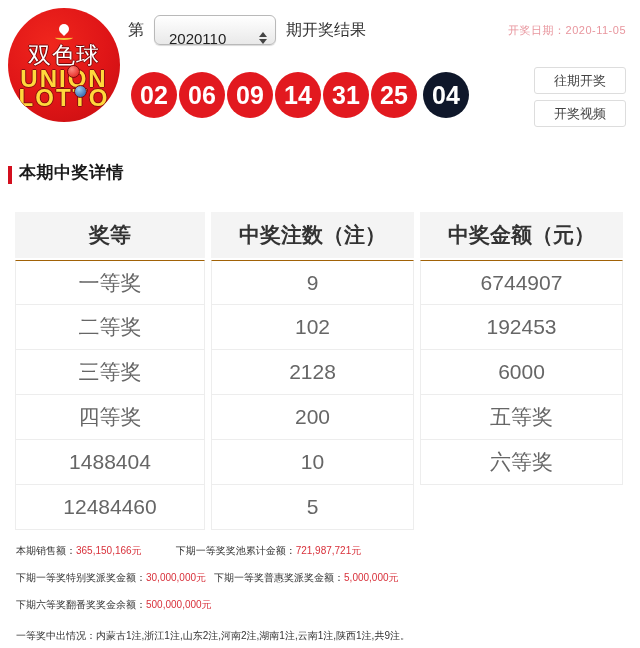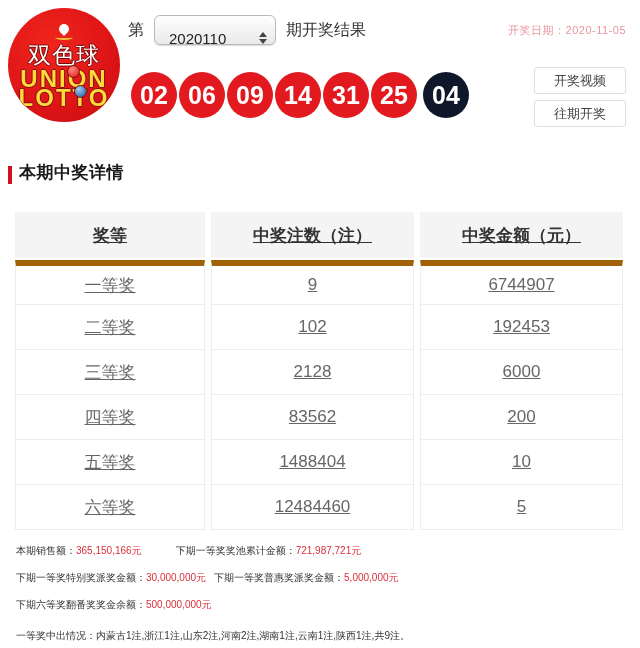--- a/index.html
+++ b/index.html
@@ -49,25 +49,25 @@
     font-family:"Liberation Sans", sans-serif; }
 
   
   .section-title { position:absolute; left:8px; top:161px; display:flex; align-items:flex-end; }
   .title-bar { width:4px; height:18px; background:#d30f1e; margin-right:7px; }
   .title-text { font-size:17px; font-weight:bold; color:#1a1a1a; letter-spacing:.5px; }
 
   
   .prize-table { position:absolute; left:15px; top:212px; width:609px;
     display:grid; grid-template-columns:190px 203px 203px; column-gap:6px; }
-  .pt-cell { display:flex; align-items:center; justify-content:center; font-size:17px;text-decoration:underline; }
+  .pt-cell { display:flex; align-items:center; justify-content:center; font-size:21px; }
   .pt-head { height:46px; background:#f4f4f4; color:#333; font-weight:bold; }
   .pt-body { height:45px; color:#666; background:#fff;
     border-left:1px solid #ededed; border-right:1px solid #ededed; border-bottom:1px solid #ededed; }
-  .pt-body.row-first { border-top:6px solid #a16207; margin-top:2px; }
+  .pt-body.row-first { border-top:1px solid #a16207; margin-top:2px; }
 
   
   .summary { position:absolute; left:16px; right:10px; top:537px; font-size:10px; color:#333; }
   .summary .line { line-height:27px; white-space:nowrap; }
   .summary .red { color:#d8303a; }
   .gap-wide { display:inline-block; width:34px; }
   .gap-small { display:inline-block; width:8px; }
   .line-detail { margin-top:4px; }
 </style>
 </head>
@@ -106,22 +106,22 @@
   <span class="ball red">02</span>
   <span class="ball red">06</span>
   <span class="ball red">09</span>
   <span class="ball red">14</span>
   <span class="ball red">31</span>
   <span class="ball red">25</span>
   <span class="ball blue">04</span>
 </div>
 
 <div class="side-buttons">
+  <button class="side-btn">往期开奖</button>
   <button class="side-btn">开奖视频</button>
-  <button class="side-btn">往期开奖</button>
 </div>
 
 <div class="section-title">
   <span class="title-bar"></span>
   <span class="title-text">本期中奖详情</span>
 </div>
 
 <div class="prize-table">
   <div class="pt-cell pt-head">奖等</div>
   <div class="pt-cell pt-head">中奖注数（注）</div>
@@ -133,21 +133,20 @@
 
   <div class="pt-cell pt-body">二等奖</div>
   <div class="pt-cell pt-body">102</div>
   <div class="pt-cell pt-body">192453</div>
 
   <div class="pt-cell pt-body">三等奖</div>
   <div class="pt-cell pt-body">2128</div>
   <div class="pt-cell pt-body">6000</div>
 
   <div class="pt-cell pt-body">四等奖</div>
-  <div class="pt-cell pt-body">83562</div>
   <div class="pt-cell pt-body">200</div>
 
   <div class="pt-cell pt-body">五等奖</div>
   <div class="pt-cell pt-body">1488404</div>
   <div class="pt-cell pt-body">10</div>
 
   <div class="pt-cell pt-body">六等奖</div>
   <div class="pt-cell pt-body">12484460</div>
   <div class="pt-cell pt-body">5</div>
 </div>

